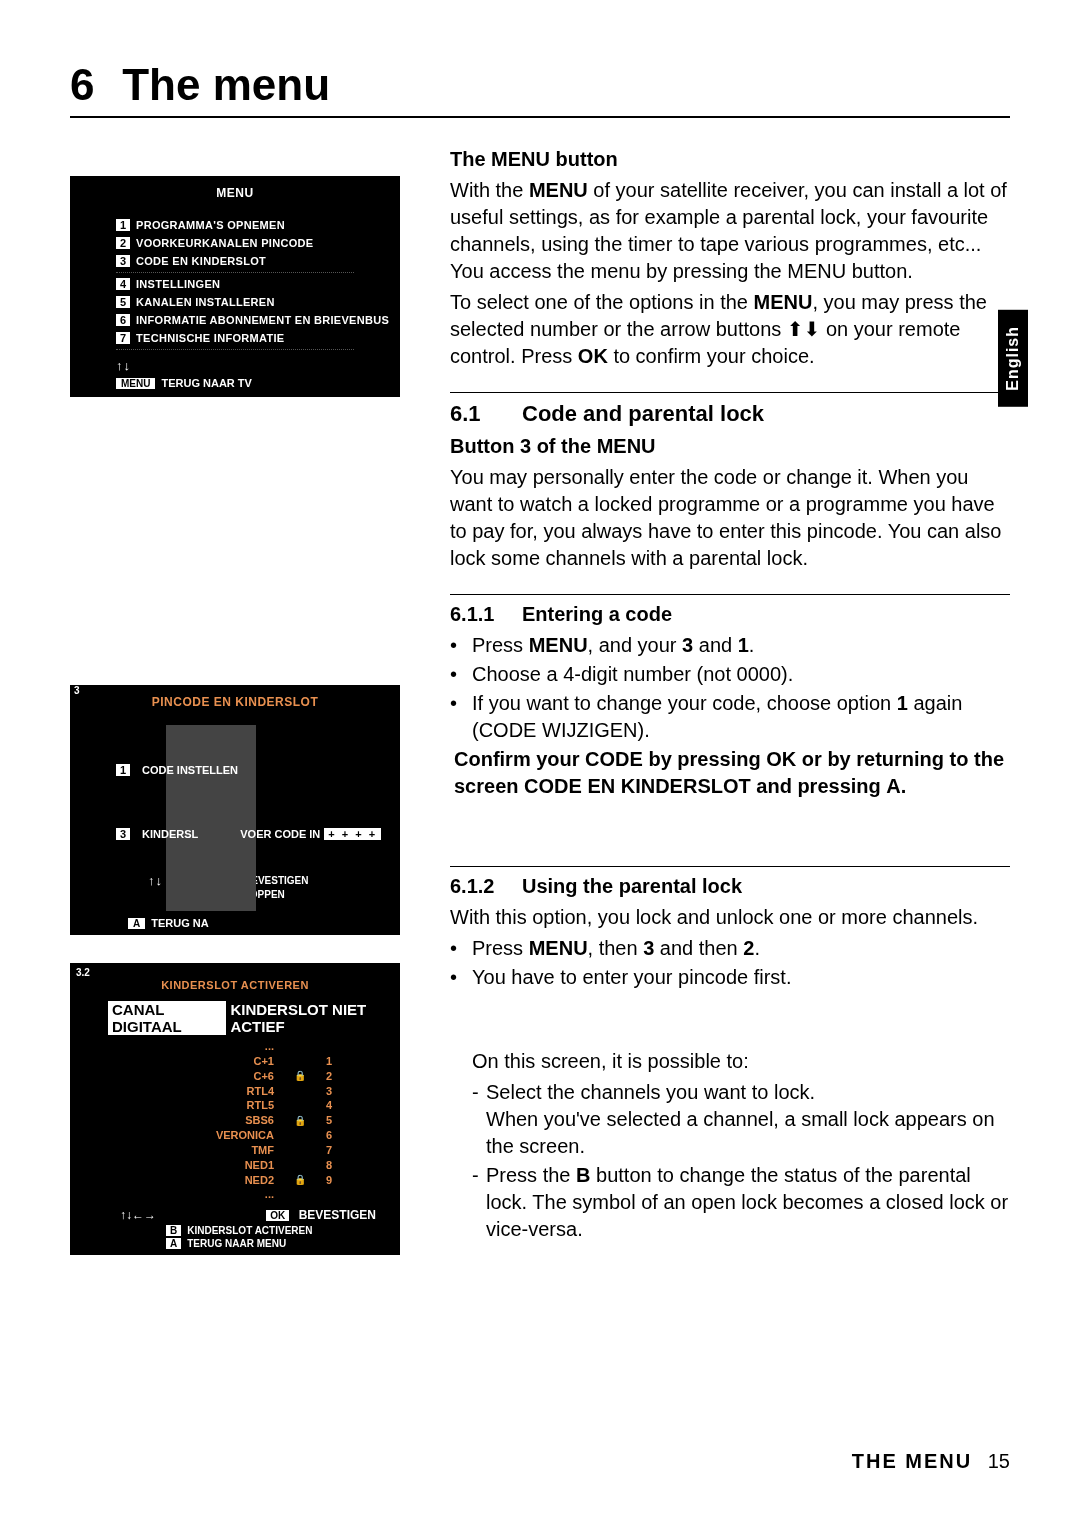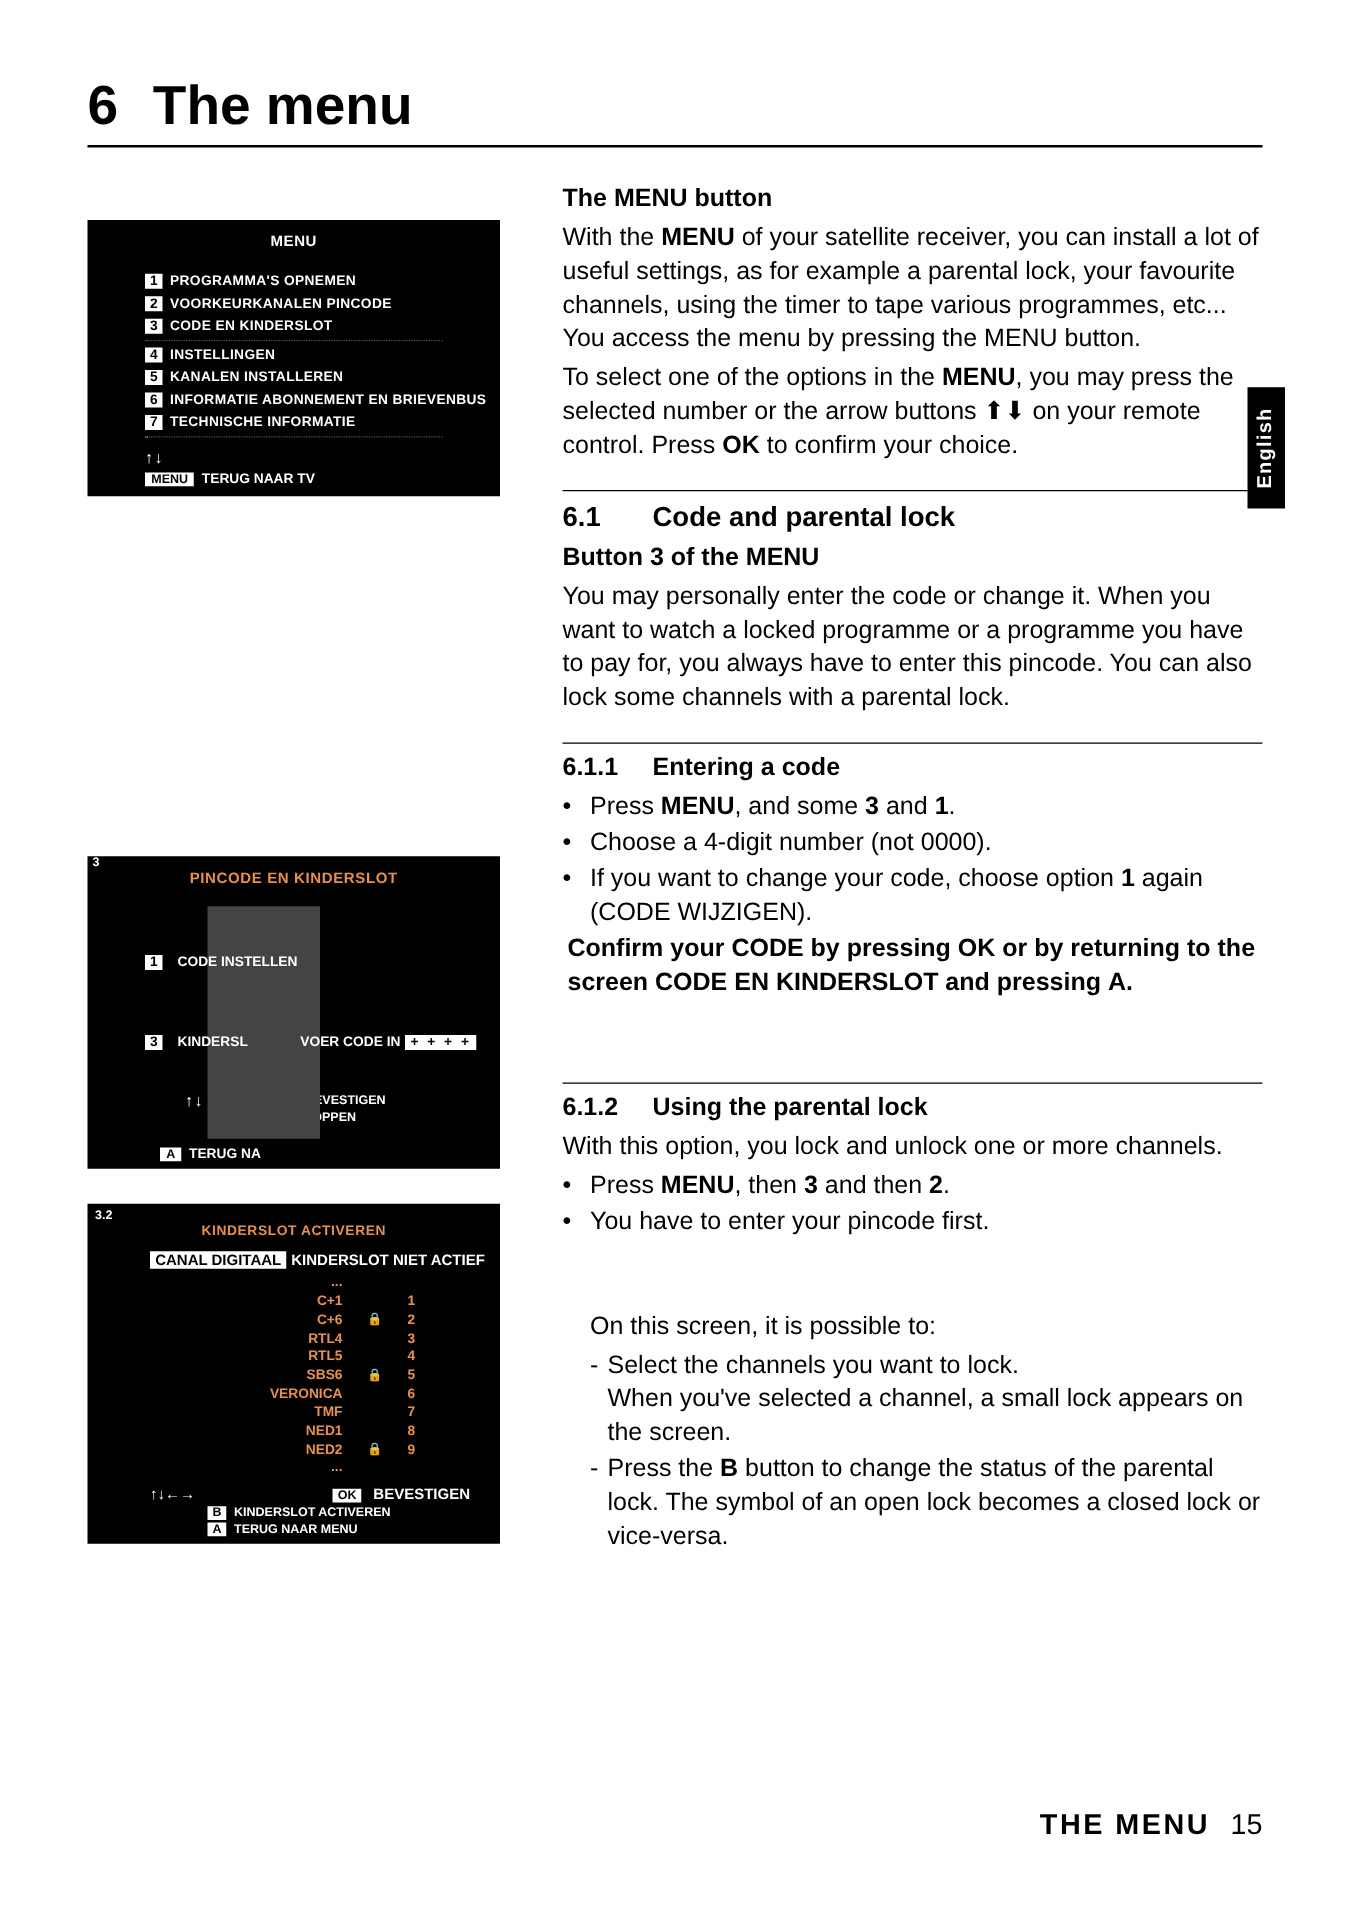--- a/index.html
+++ b/index.html
@@ -205,23 +205,23 @@
   }
   .screen3-header {
     text-align: center;
     color: #e89050;
     font-size: 11px;
     padding: 16px 0 10px 0;
     letter-spacing: 0.5px;
   }
   .screen3-subhead {
     display: flex;
-    justify-content: center;
+    justify-content: flex-start;
     gap: 4px;
-    font-size: 12px;
+    font-size: 15px;
     padding-bottom: 4px;
     padding-left: 38px;
   }
   .screen3-sub1 { background: #fff; color:#000; padding:0 4px; }
   .screen3-sub2 { color:#fff; }
   .chan-list {
     padding: 0 60px;
   }
   .chan-row {
     display: flex;
@@ -279,21 +279,21 @@
     font-size: 16px;
     padding: 16px 6px;
     writing-mode: vertical-rl;
     transform: rotate(180deg);
     letter-spacing: 1px;
   }
   .footer {
     position: absolute;
     bottom: 56px;
     right: 70px;
-    font-size: 23px;
+    font-size: 20px;
     font-weight: bold;
     letter-spacing: 2px;
   }
   .footer .pg {
     font-weight: normal;
     letter-spacing: 0;
     margin-left: 8px;
   }
   .up-down-arrows::before { content:"\2191\2193"; }
   .all-arrows::before { content:"\2191\2193\2190\2192"; }
@@ -493,21 +493,21 @@
       </p>
       <p class="body-heading">Button 3 of the MENU</p>
       <p>You may personally enter the code or change it. When you want to watch a locked programme or a programme you have to pay for, you always have to enter this pincode. You can also lock some channels with a parental lock.</p>
 
       <hr class="section-hr">
       <p class="body-heading">
         <span class="sub-num">6.1.1</span><span>Entering a code</span>
       </p>
       <div class="bullet-line">
         <span class="bullet-dot">•</span>
-        <span><span>Press </span><b>MENU</b><span>, and some </span><b>3</b><span> and </span><b>1</b><span>.</span></span>
+        <span><span>Press </span><b>MENU</b><span>, and your </span><b>3</b><span> and </span><b>1</b><span>.</span></span>
       </div>
       <div class="bullet-line">
         <span class="bullet-dot">•</span>
         <span>Choose a 4-digit number (not 0000).</span>
       </div>
       <div class="bullet-line">
         <span class="bullet-dot">•</span>
         <span><span>If you want to change your code, choose option </span><b>1</b><span> again (CODE WIJZIGEN).</span></span>
       </div>
       <p style="margin-left:4px;font-weight:bold;">

